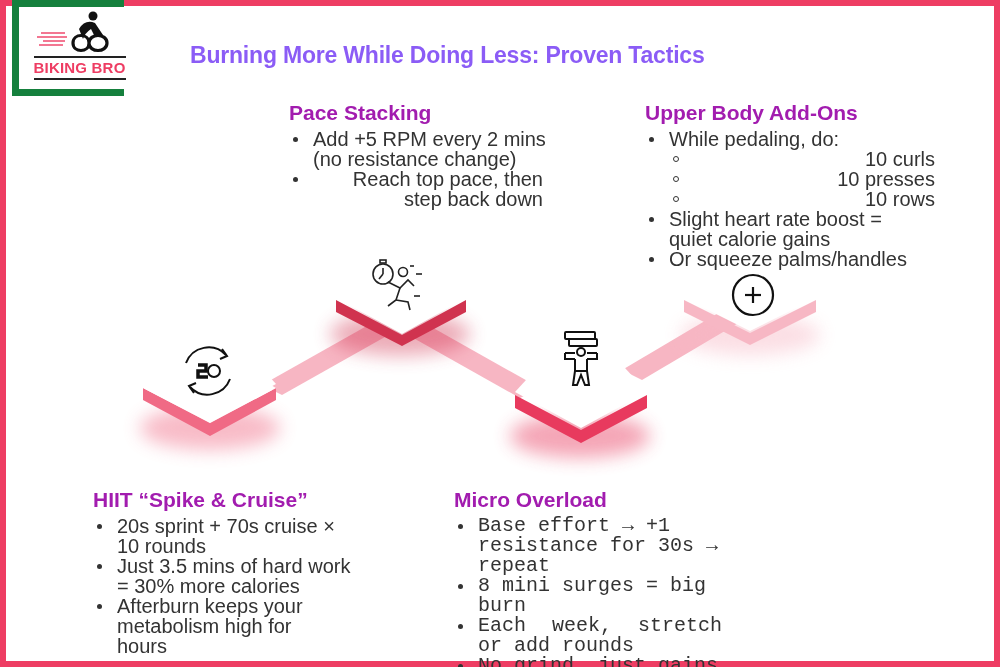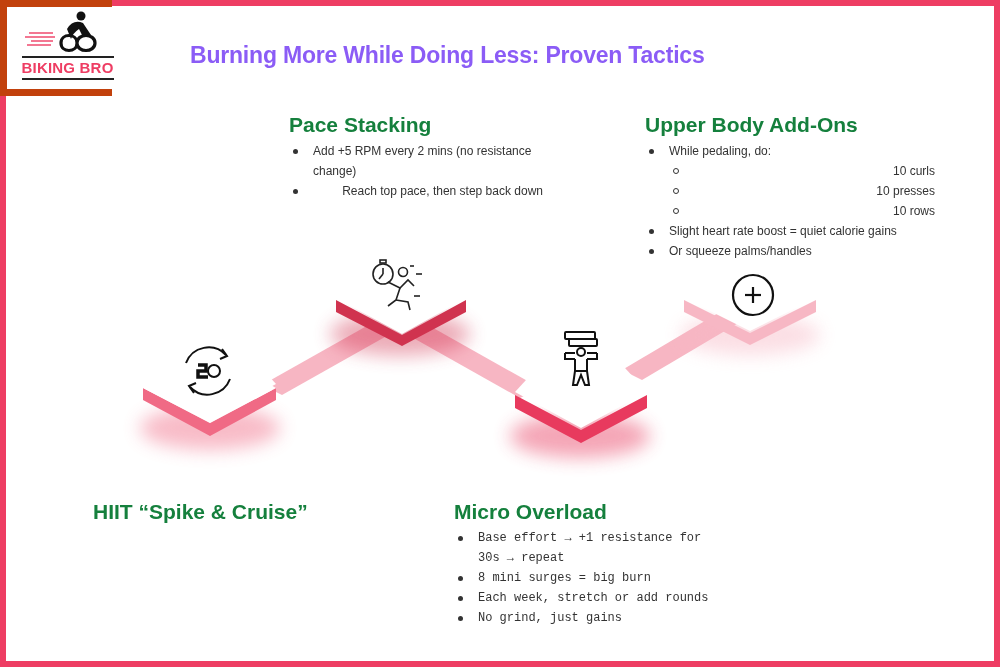--- a/index.html
+++ b/index.html
@@ -1,27 +1,27 @@
 <!DOCTYPE html>
 <html><head>
 <meta charset="utf-8">
 <style>
   html,body{margin:0;padding:0;}
   body{width:1000px;height:667px;position:relative;overflow:hidden;background:#ffffff;font-family:"Liberation Sans","DejaVu Sans",sans-serif;color:#2b2b2b;}
   .frame{position:absolute;left:0;top:0;width:1000px;height:667px;box-sizing:border-box;border:6px solid #ee3d63;border-right-width:6px;pointer-events:none;}
-  .logo-box{position:absolute;left:0;top:0;width:112px;height:96px;background:#c2410c;}
+  .logo-box{position:absolute;left:12px;top:0;width:112px;height:96px;background:#15803d;}
   .logo-inner{position:absolute;left:7px;top:7px;width:121px;height:82px;background:#fff;}
   .logo-text{position:absolute;left:0;width:121px;top:52px;text-align:center;font-weight:bold;font-size:15px;color:#ee3d63;letter-spacing:0.2px;}
   .logo-line{position:absolute;left:15px;width:92px;height:2px;background:#222;}
   .title{position:absolute;left:190px;top:42px;font-size:23px;font-weight:bold;color:#8b5cf6;letter-spacing:-0.2px;}
   .diagram{position:absolute;left:0;top:0;}
   .section{position:absolute;}
-  .section h2{margin:12px 0 4px 0;font-size:21px;font-weight:bold;color:#15803d;}
+  .section h2{margin:0 0 4px 0;font-size:21px;font-weight:bold;color:#a21caf;}
   .section ul{margin:0;padding:0 0 0 24px;list-style:none;}
-  .section li{position:relative;font-size:12px;line-height:20px;color:#333;}
+  .section li{position:relative;font-size:20px;line-height:20px;color:#333;}
   .section li::before{content:"";position:absolute;left:-20px;top:8px;width:5px;height:5px;border-radius:50%;background:#333;}
   .section li.sub{margin-left:24px;text-align:right;}
   .section li.sub::before{width:4px;height:4px;background:transparent;border:1.4px solid #333;top:7px;left:-20px;}
   .justify{text-align:justify;text-align-last:left;}
 </style>
 </head>
 <body>
 
 <div class="frame"></div>
 
@@ -138,20 +138,25 @@
     <li class="sub">10 curls</li>
     <li class="sub">10 presses</li>
     <li class="sub">10 rows</li>
     <li style="width:250px;">Slight heart rate boost = quiet calorie gains</li>
     <li>Or squeeze palms/handles</li>
   </ul>
 </div>
 
 <div class="section" style="left:93px;top:488px;width:290px;">
   <h2>HIIT “Spike &amp; Cruise”</h2>
+  <ul>
+    <li style="width:230px;">20s sprint + 70s cruise × 10 rounds</li>
+    <li style="width:235px;">Just 3.5 mins of hard work = 30% more calories</li>
+    <li style="width:230px;">Afterburn keeps your metabolism high for hours</li>
+  </ul>
 </div>
 
 <div class="section" style="left:454px;top:488px;width:290px;">
   <h2>Micro Overload</h2>
   <ul style="width:244px;font-family:Liberation Mono, monospace;">
     <li>Base effort → +1 resistance for 30s → repeat</li>
     <li>8 mini surges = big burn</li>
     <li class="justify">Each week, stretch or add rounds</li>
     <li>No grind, just gains</li>
   </ul>

